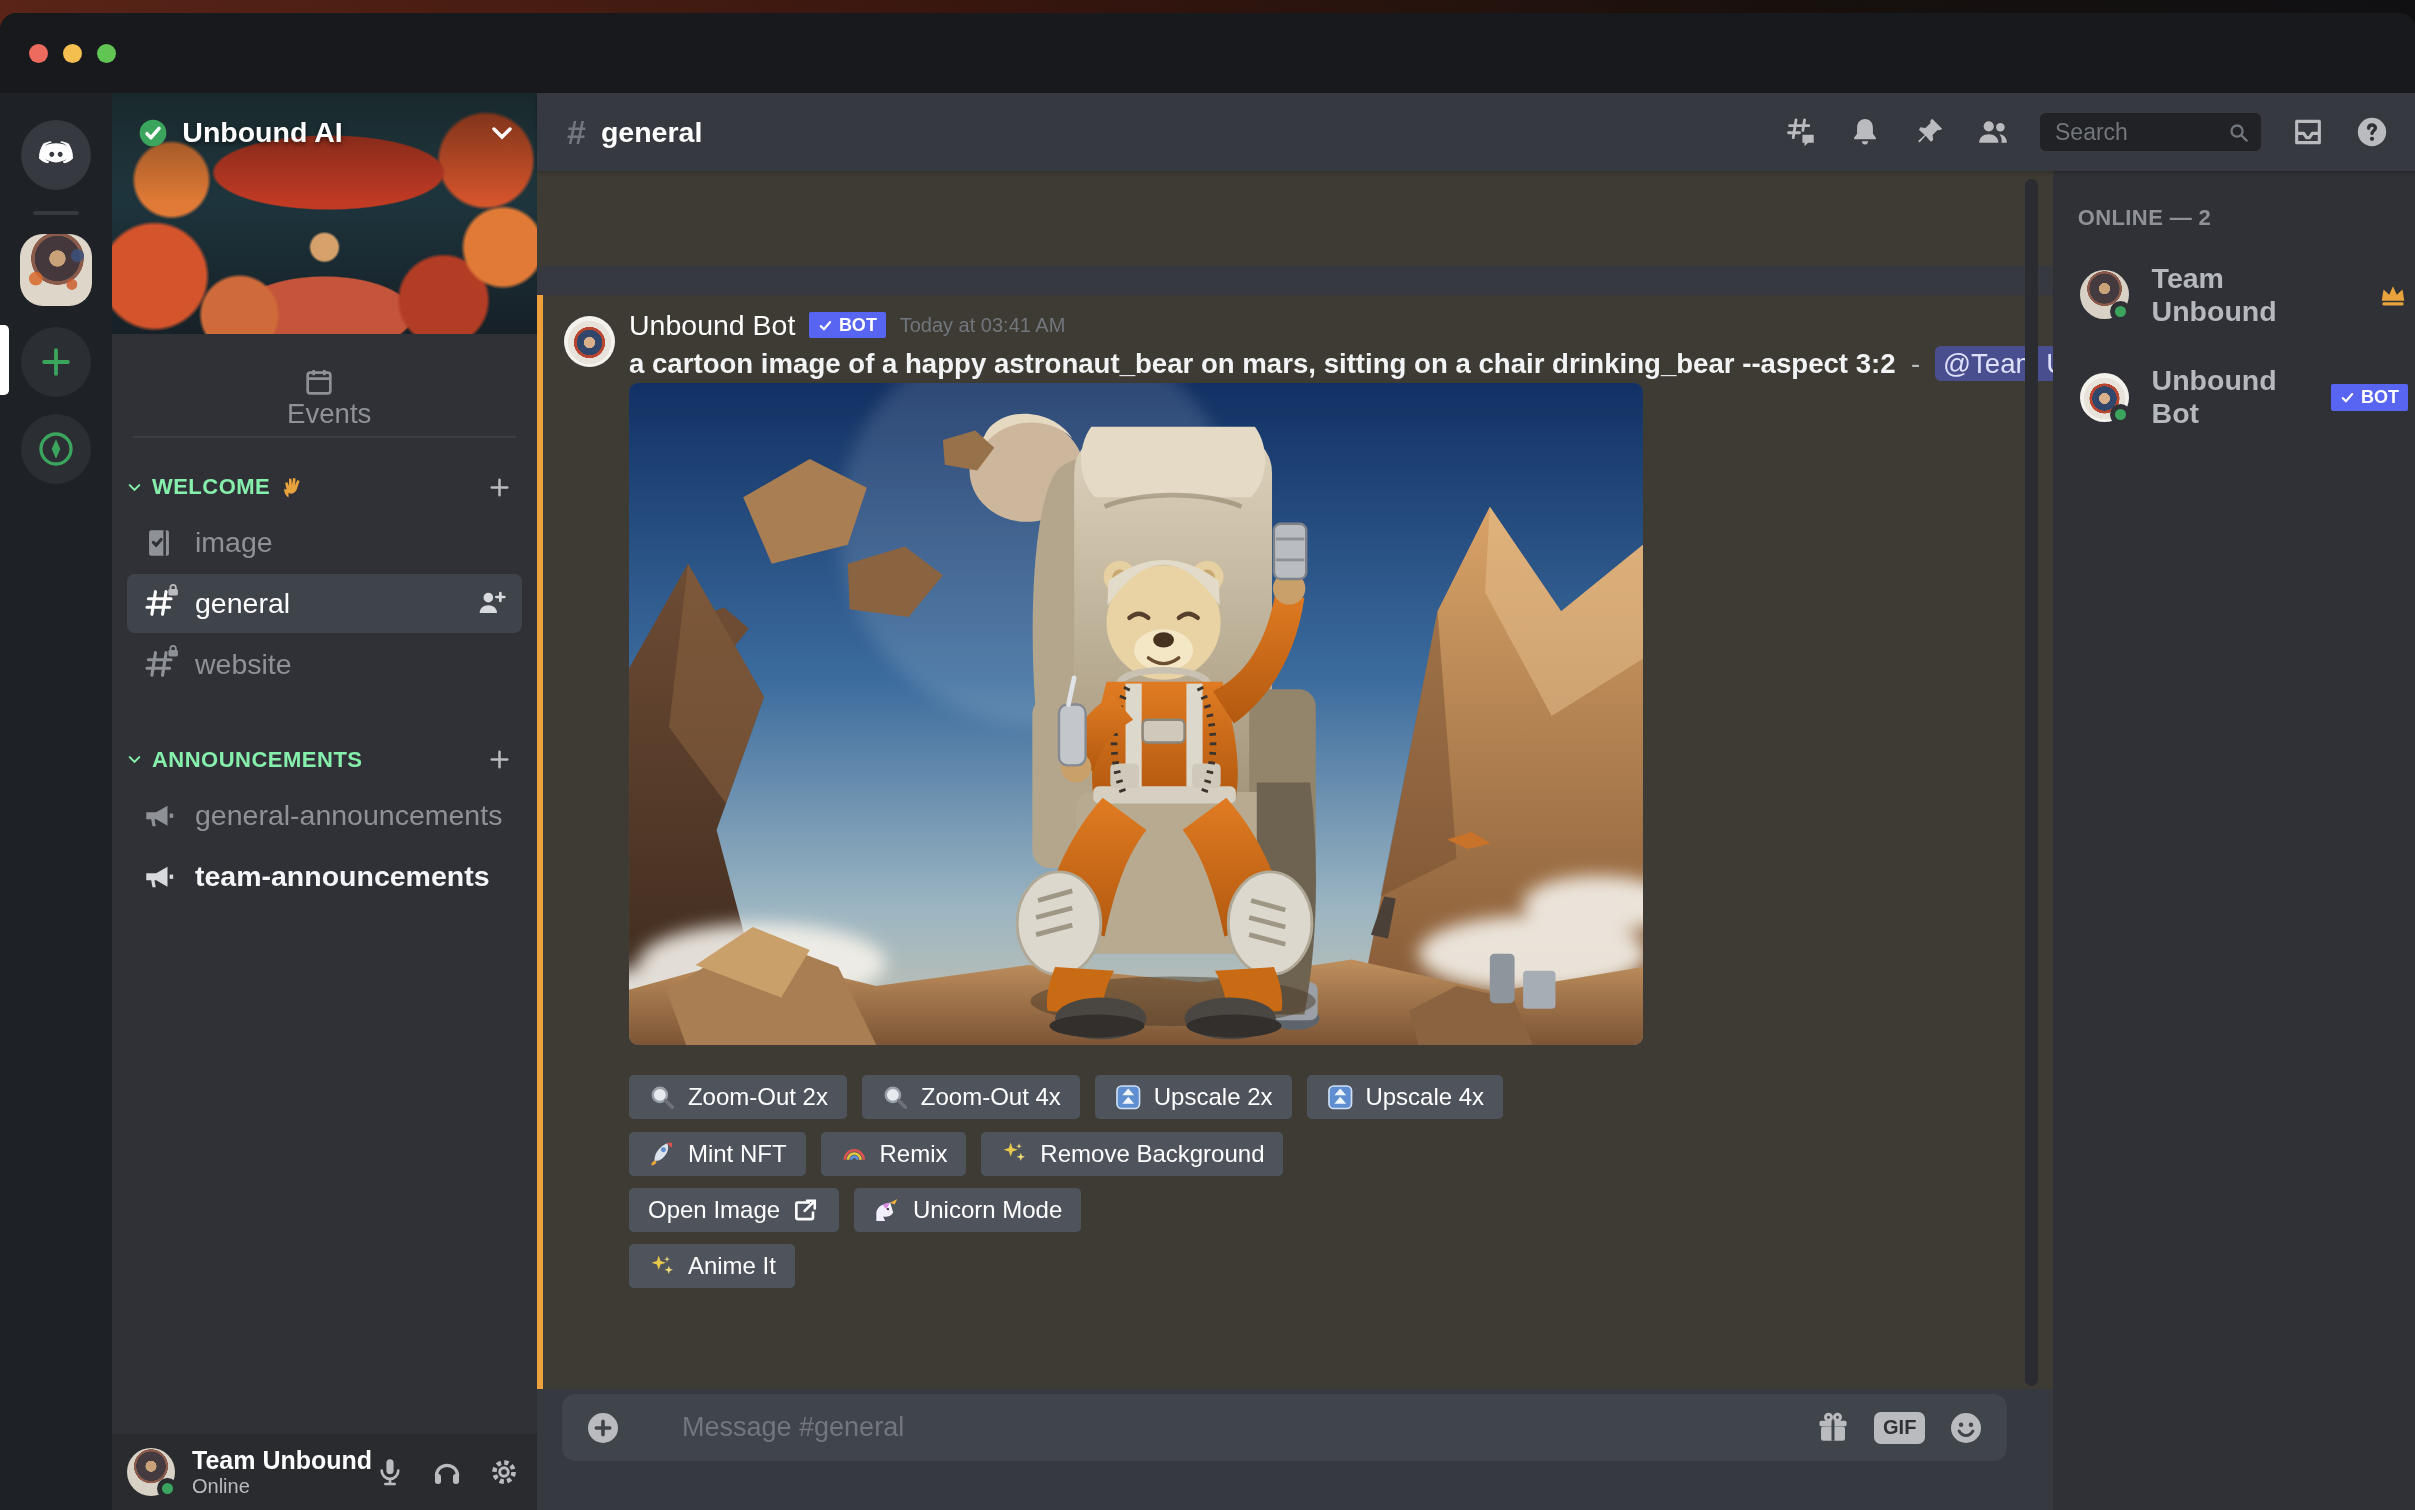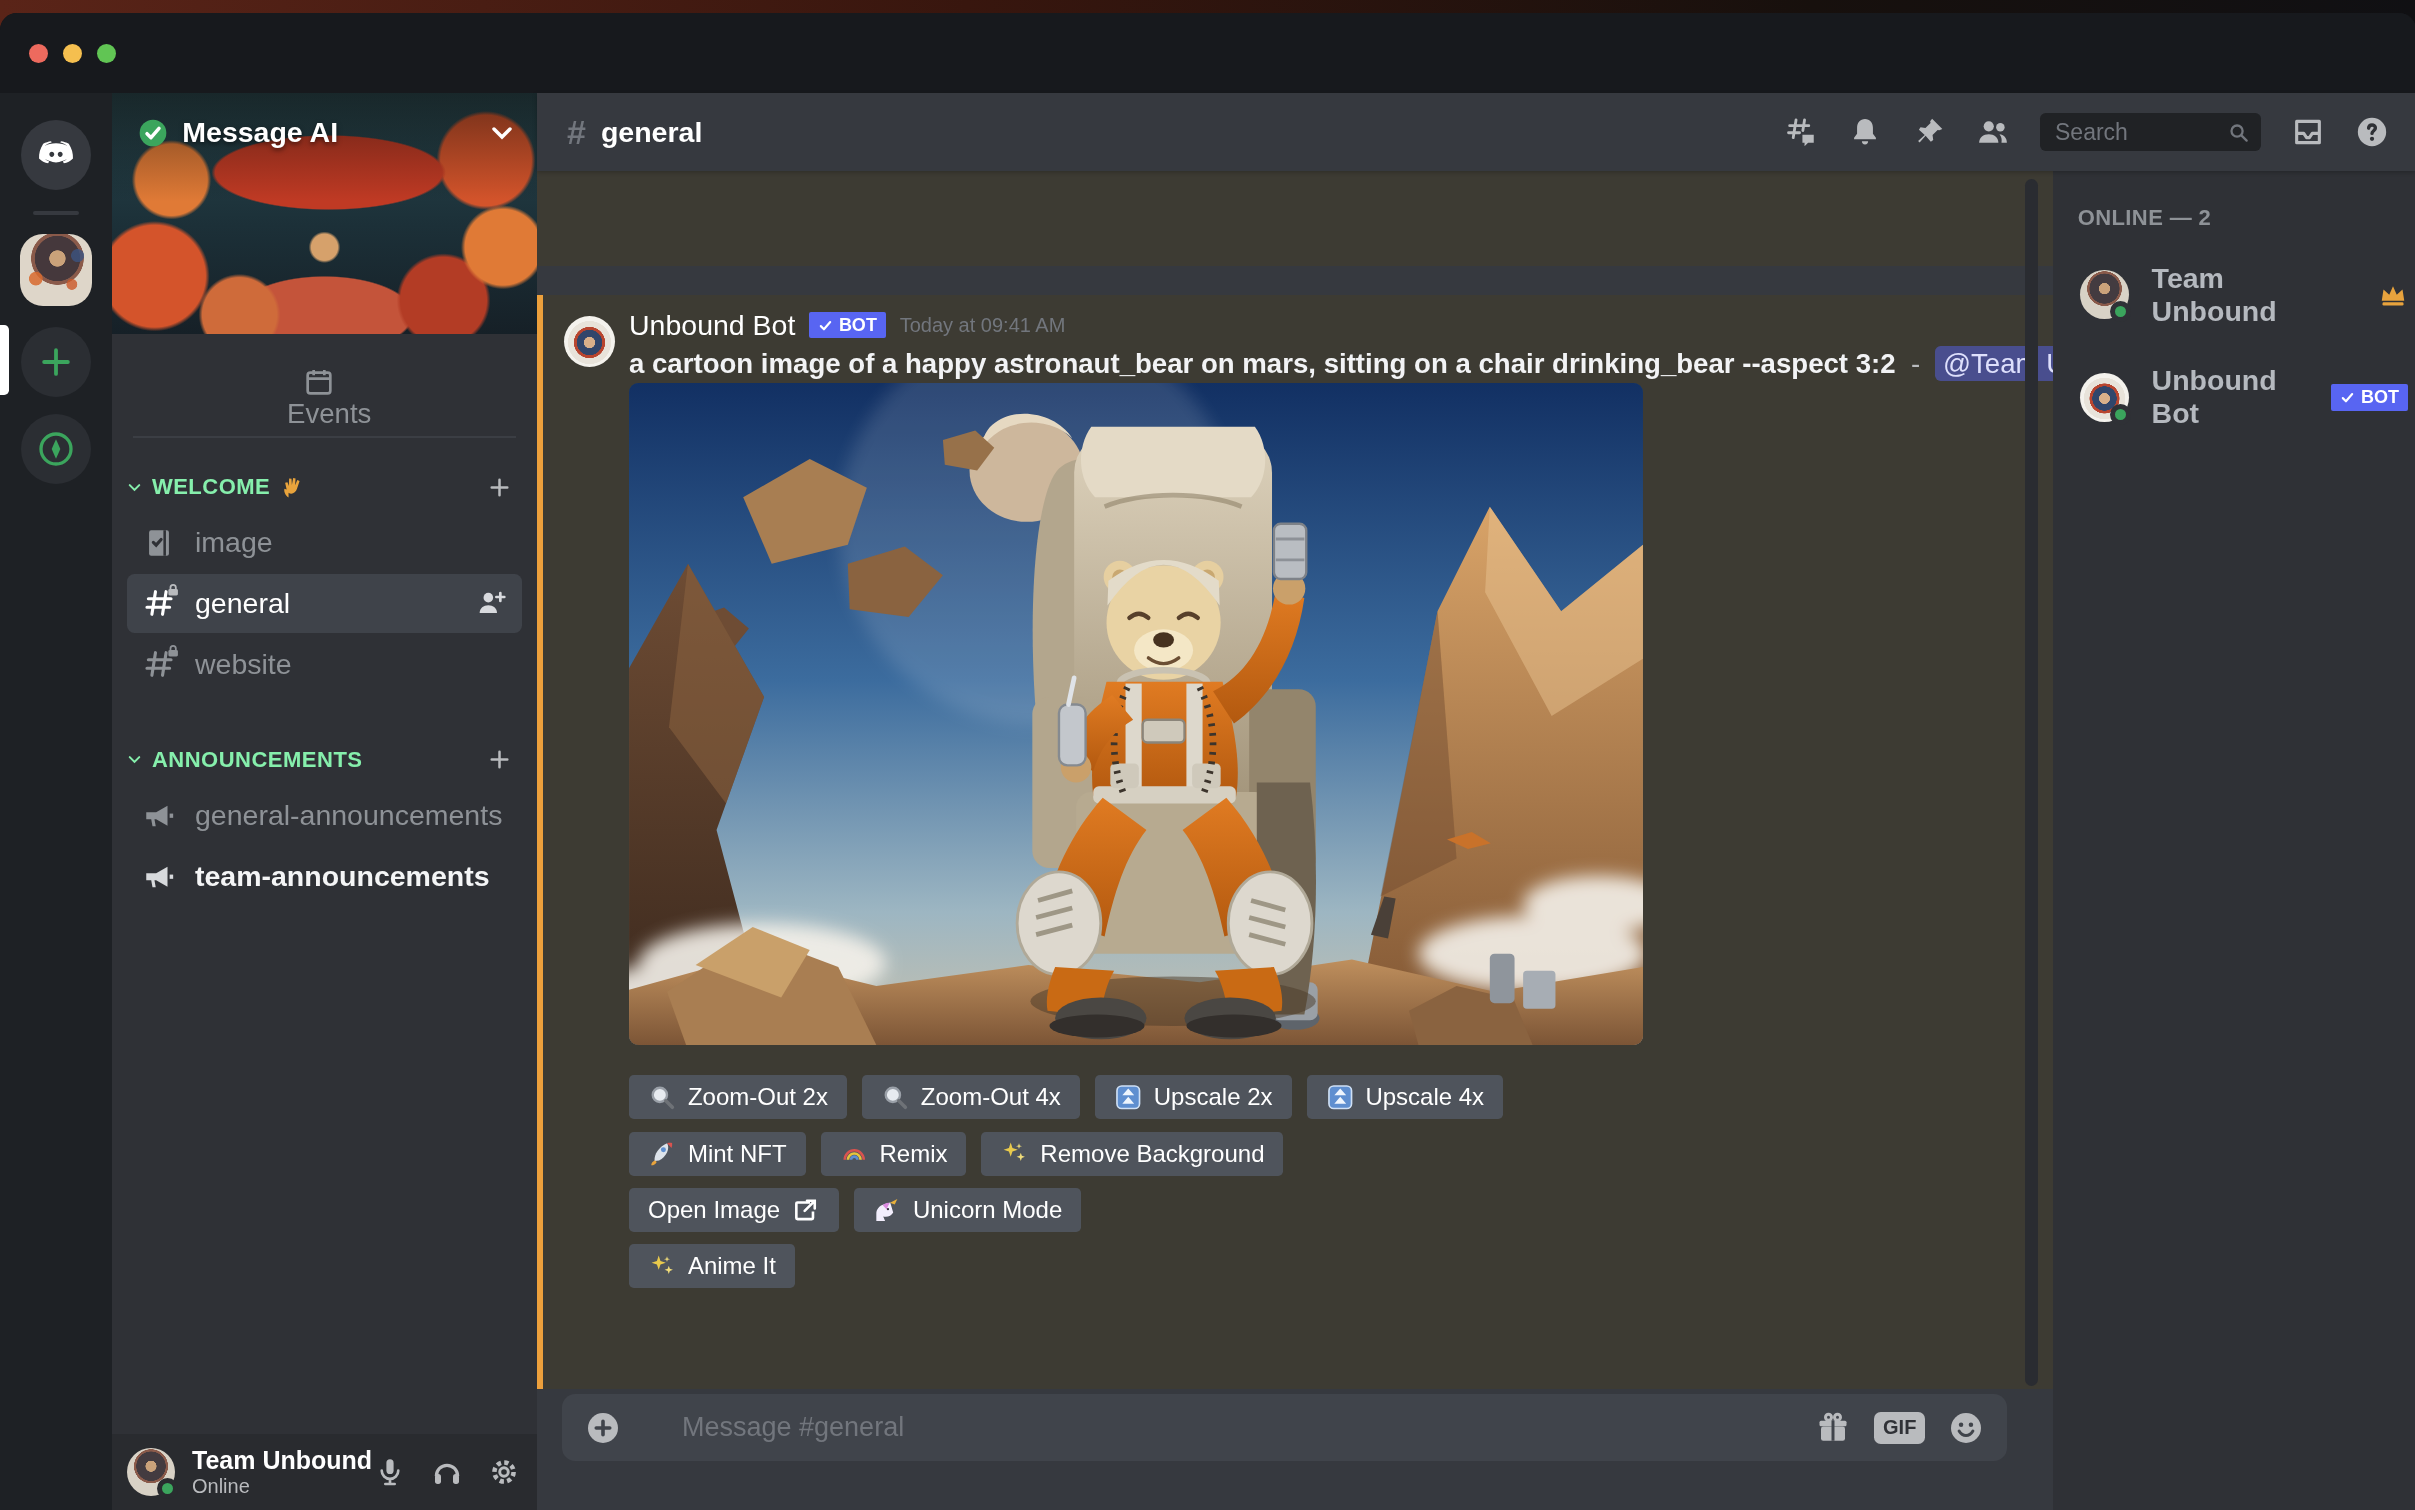--- a/index.html
+++ b/index.html
@@ -321,21 +321,21 @@
 
     <div class="sidebar">
       <div class="banner">
         <div class="banner-shade"></div>
         <div class="server-row">
           <span>
               <svg width="32" height="32" viewBox="0 0 34 34">
                 <use href="#i-rosette-check"></use>
               </svg>
             </span>
-          <span class="server-name">Message AI</span>
+          <span class="server-name">Unbound AI</span>
           <span style="color:#fff">
               <svg width="32" height="32" viewBox="0 0 34 34">
                 <use href="#i-chevron-down"></use>
               </svg>
             </span>
         </div>
       </div>
 
       <div class="nav">
         <div class="nav-row">
@@ -514,21 +514,21 @@
           <div class="mention-block">
             <div class="msg-avatar avatar bot-art" style="width:51px;height:51px"></div>
             <div class="msg-head">
               <span class="msg-author">Unbound Bot</span>
               <span class="bot-badge">
                 <svg width="15" height="15" viewBox="0 0 16 16">
                     <use href="#i-check"></use>
                   </svg>
                 <span>BOT</span>
               </span>
-              <span class="msg-time">Today at 09:41 AM</span>
+              <span class="msg-time">Today at 03:41 AM</span>
             </div>
             <div class="msg-text">
               <span>a cartoon image of a happy astronaut_bear on mars, sitting on a chair drinking_bear --aspect 3:2</span>
               <span class="msg-sep">&nbsp;</span><span class="msg-sep">-</span><span class="msg-sep">&nbsp;</span>
               <span class="mention">@Team Unbound</span>
             </div>
 
             <div class="gen-image">
               <svg viewBox="0 0 1066 696" width="1014" height="662">
                 <defs>

